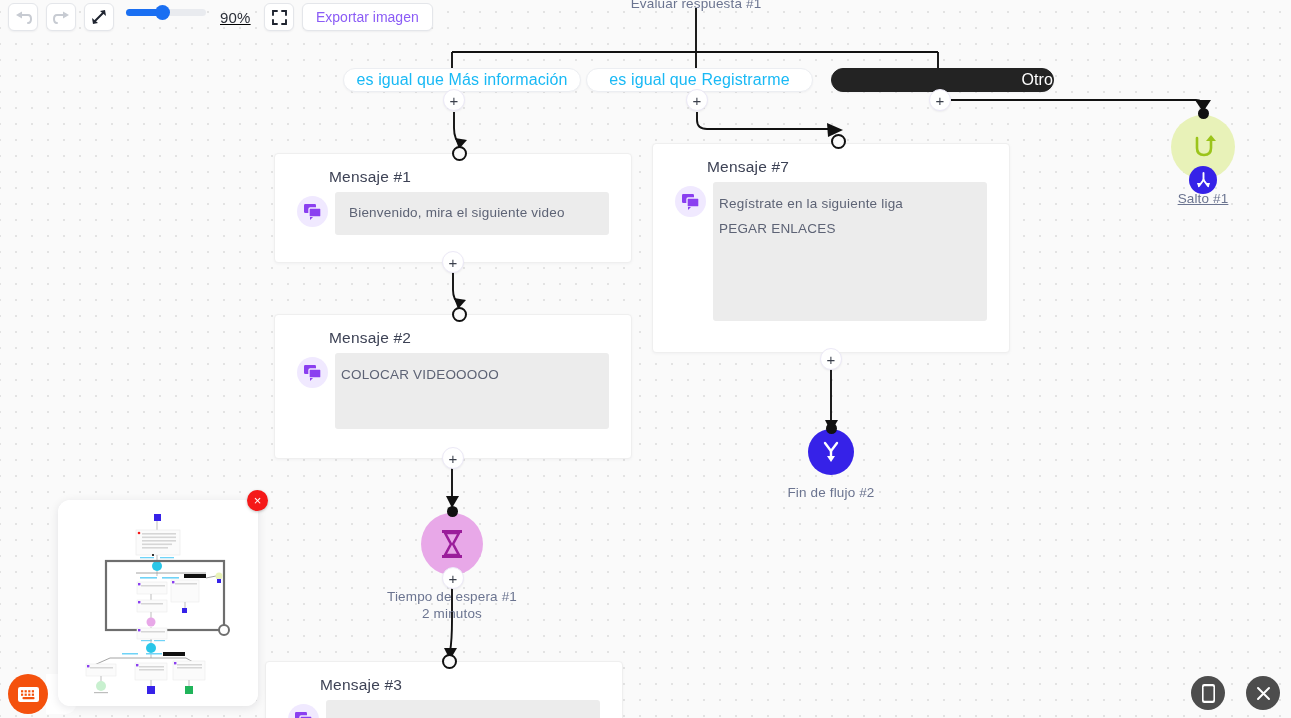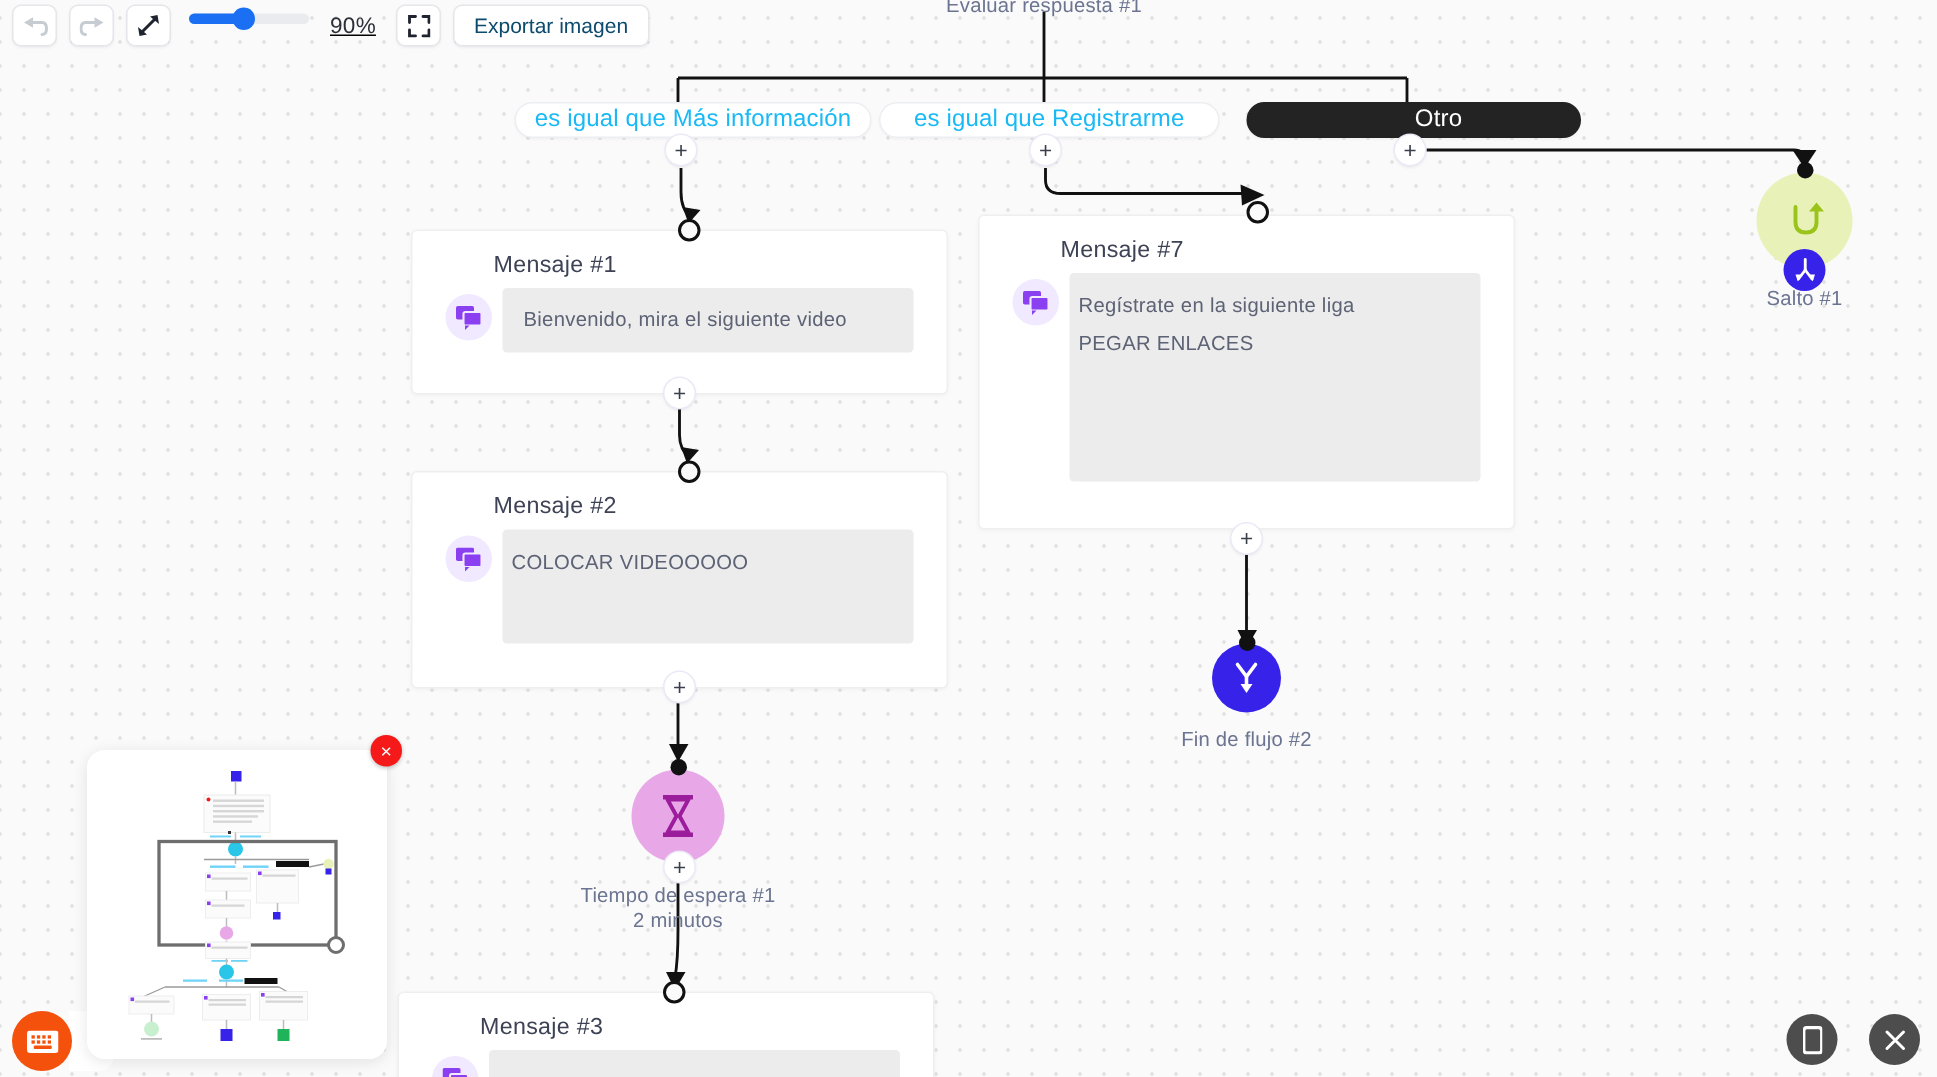--- a/index.html
+++ b/index.html
@@ -58,21 +58,21 @@
     width: 15px; height: 15px; margin-left:-7.5px; margin-top:-7.5px;
     background: #1a6ff2; border-radius: 50%;
   }
   .tb-zoom-label {
     font-size: 15px; color: #2b2f38; letter-spacing: .2px;
     min-width: 34px;
   }
   .tb-export {
     height: 28px; padding: 0 13px;
     background:#fff; border:1px solid #e4e6ea; border-radius:6px;
-    font-size:14px; color:#0c4a6e;
+    font-size:14px; color:#8b5cf6;
     display:flex; align-items:center;
     box-shadow: 0 1px 2px rgba(16,24,40,.05);
     cursor:pointer;
   }
 
   
   .node-label {
     position: absolute;
     font-size: 13.5px;
     color: #6b7490;
@@ -253,21 +253,21 @@
   </svg>
 
   <div class="node-label" style="left:696px; top:-4px;">Evaluar respuesta #1</div>
 
   <div class="cond-pill" style="left:343px; top:68px; width:238px;">
     <span>es igual que Más información</span>
   </div>
   <div class="cond-pill" style="left:586px; top:68px; width:227px;">
     <span>es igual que Registrarme</span>
   </div>
-  <div class="cond-pill dark" style="left:831px; top:68px; width:223px; justify-content:center; padding-left:33px;">
+  <div class="cond-pill dark" style="left:831px; top:68px; width:223px; justify-content:flex-end; padding-left:33px;">
     <span>Otro</span>
   </div>
 
   <div class="plus" style="left:443px; top:89px;">
     <span>+</span>
   </div>
   <div class="plus" style="left:686px; top:89px;">
     <span>+</span>
   </div>
   <div class="plus" style="left:929px; top:89px;">
@@ -390,21 +390,21 @@
   </div>
   <div class="badge" style="left:1189px; top:166px;">
     <svg width="15" height="16" viewBox="0 0 15 16">
       <path d="M7.5,1 L7.5,8" stroke="#fff" stroke-width="1.9" stroke-linecap="round" fill="none"></path>
       <path d="M7.5,8 L3,14" stroke="#fff" stroke-width="1.9" stroke-linecap="round" fill="none"></path>
       <path d="M7.5,8 L12,14" stroke="#fff" stroke-width="1.9" stroke-linecap="round" fill="none"></path>
       <polygon points="1,11 5.5,11 2.5,15.5" fill="#fff"></polygon>
       <polygon points="9.5,11 14,11 12.5,15.5" fill="#fff"></polygon>
     </svg>
   </div>
-  <div class="node-label" style="left:1203px; top:191px;">Salto #1</div>
+  <div class="node-label" style="left:1203px; top:191px;text-decoration:underline;">Salto #1</div>
 
 </div>
 
 <div id="toolbar">
   <div class="tb-btn">
     <svg width="17" height="15" viewBox="0 0 17 15">
       <path d="M4,5 L13,5 Q16,5 16,9 Q16,13 13,13" fill="none" stroke="#c7cbd2" stroke-width="2" stroke-linecap="round"></path>
       <polygon points="1,5 7,1.5 7,8.5" fill="#c7cbd2"></polygon>
     </svg>
   </div>

